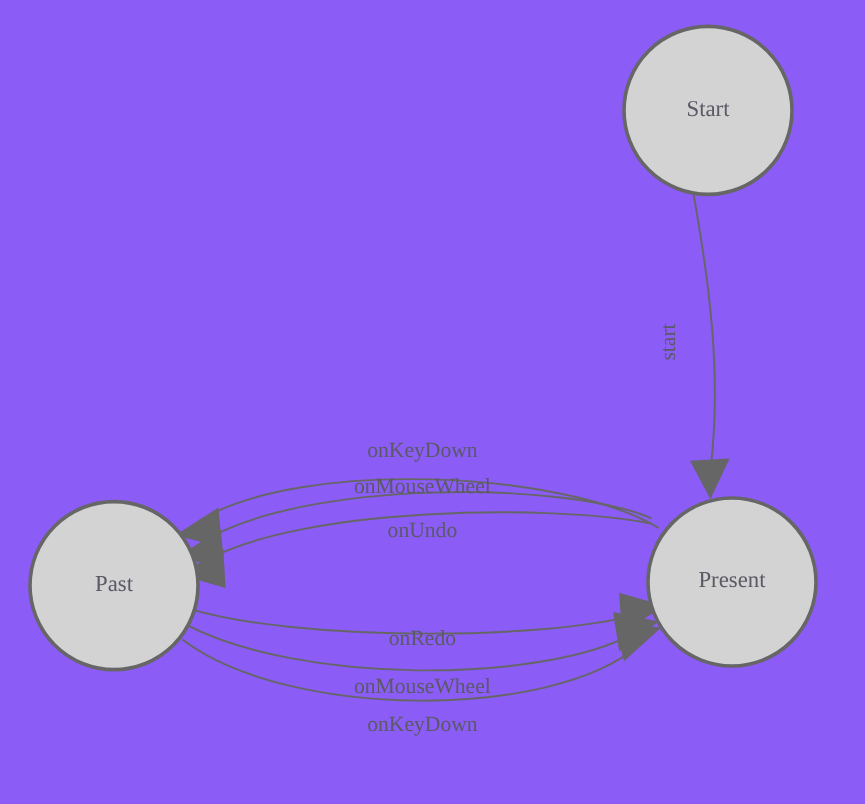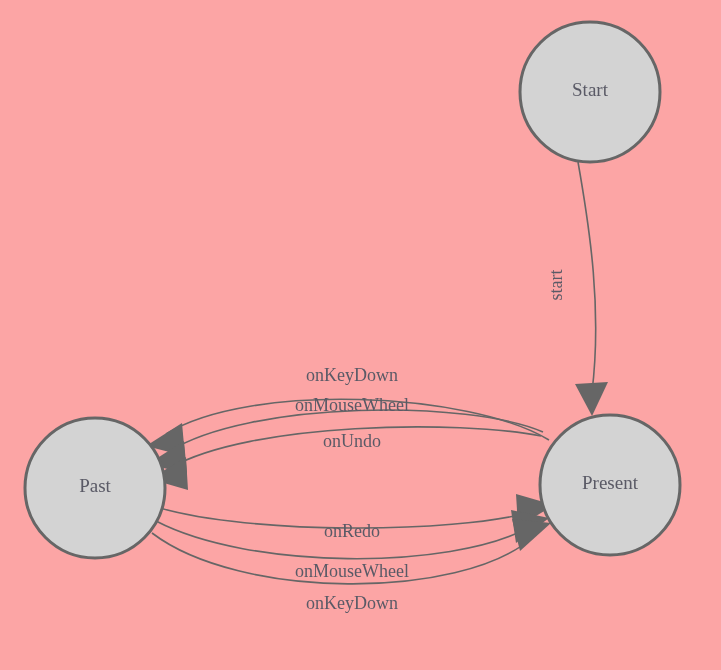--- a/index.html
+++ b/index.html
@@ -10,21 +10,21 @@
   body {
     width: 721px;
     height: 670px;
     overflow: hidden;
     font-family: "Liberation Serif", "DejaVu Serif", serif;
   }
   #diagram-root {
     position: relative;
     width: 721px;
     height: 670px;
-    background: #fca5a5;
+    background: #8b5cf6;
   }
   svg#state-diagram {
     display: block;
     width: 721px;
     height: 670px;
   }
   .node-circle {
     fill: #d3d3d3;
     stroke: #666666;
     stroke-width: 3;

